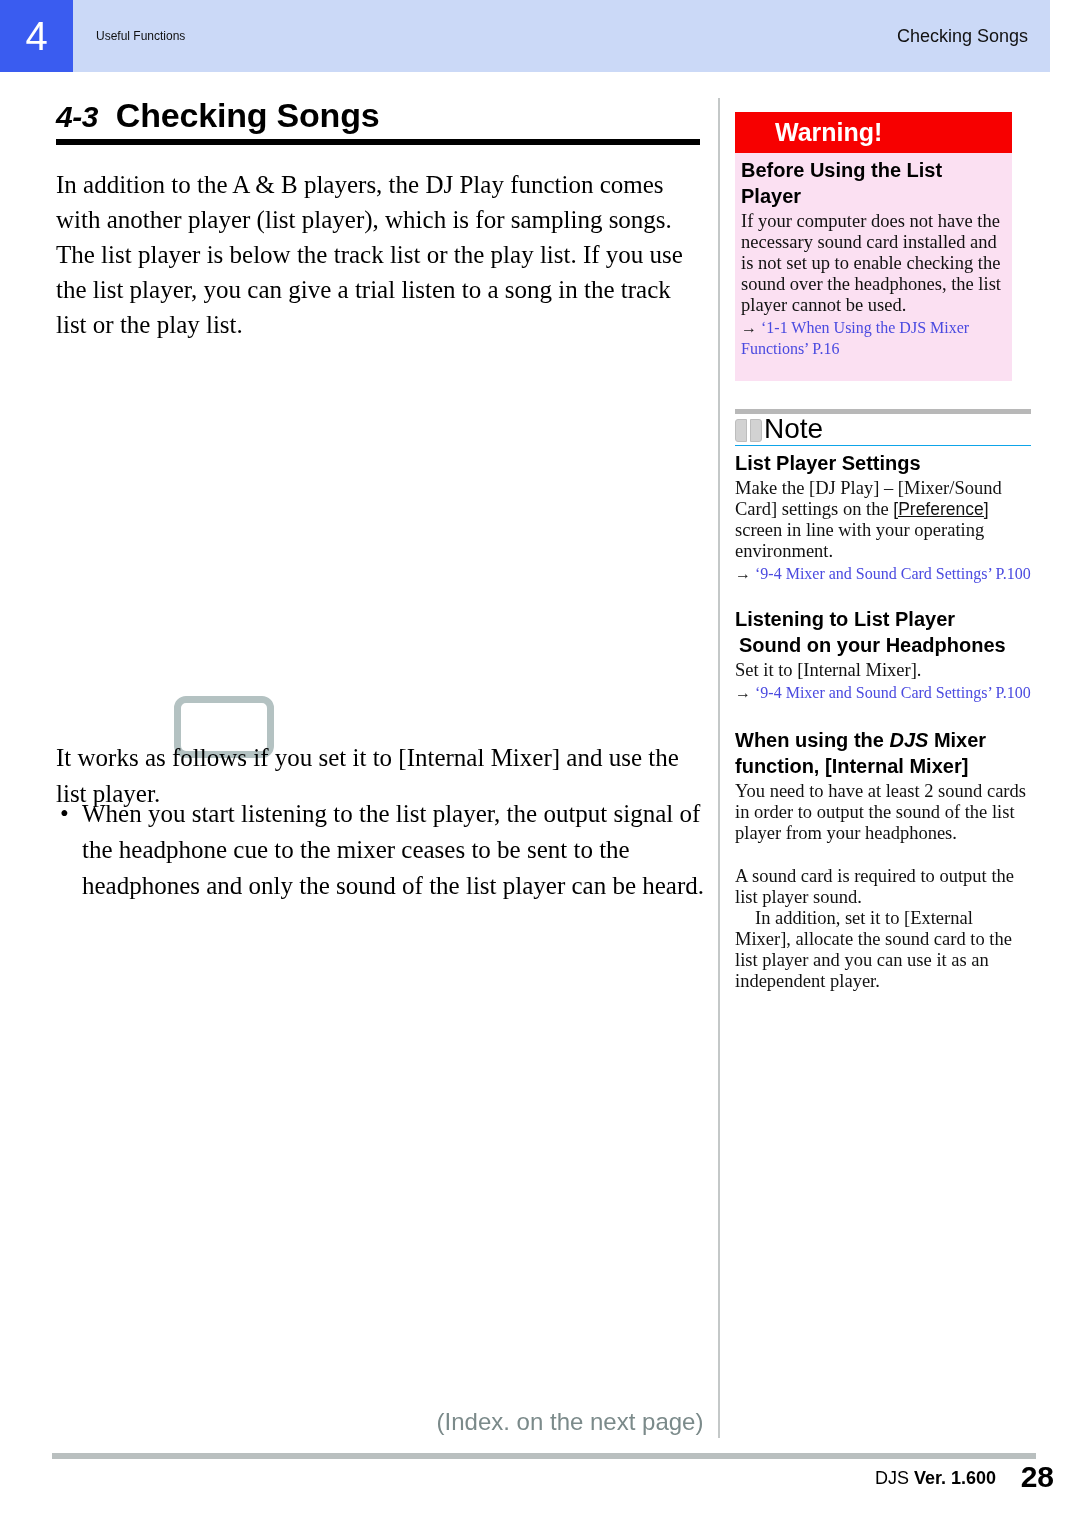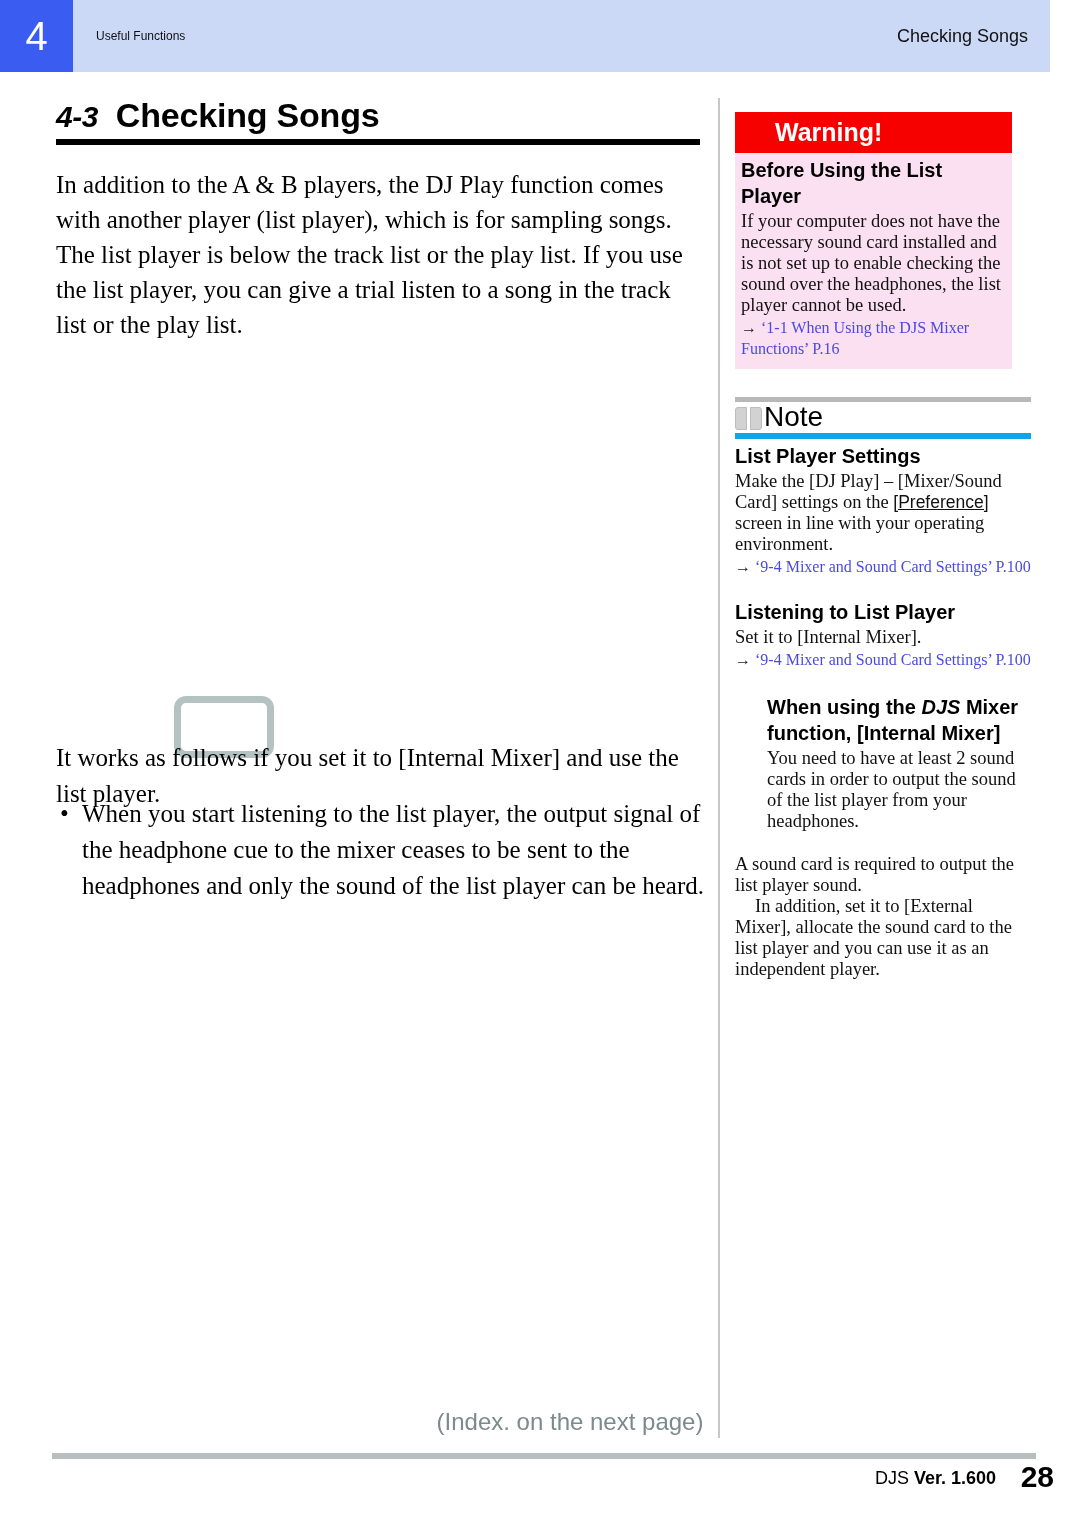--- a/index.html
+++ b/index.html
@@ -164,21 +164,21 @@
     color: #ffffff;
     font-family: "Liberation Sans", sans-serif;
     font-weight: bold;
     font-size: 25px;
     height: 41px;
     line-height: 41px;
     padding-left: 40px;
     box-sizing: border-box;
   }
   #warning-body {
-    padding: 4px 6px 10px 6px;
+    padding: 4px 6px 22px 6px;
   }
   .box-heading {
     font-family: "Liberation Sans", sans-serif;
     font-weight: bold;
     font-size: 20px;
     line-height: 26px;
     color: #000000;
   }
   .box-text {
     font-family: "Liberation Serif", serif;
@@ -203,21 +203,21 @@
   #note-block { margin-top: 28px; }
   #note-rule {
     width: 296px;
     height: 5px;
     background: #b8b8b8;
   }
   #note-header-row {
     display: flex;
     align-items: center;
     gap: 2px;
-    border-bottom: 6px solid #0ea5e9;
+    border-bottom: 1px solid #0ea5e9;
     padding-bottom: 1px;
   }
   #note-book-icon {
     width: 27px;
     height: 23px;
     position: relative;
     flex: 0 0 auto;
     margin-top: 2px;
   }
   #note-book-icon .page-l,
@@ -362,28 +362,29 @@
       <div class="box-heading">List Player Settings</div>
       <div class="box-text"><span>Make the [DJ Play] – [Mixer/Sound Card] settings on the </span><span class="mono-ui">[Preference]</span><span> screen in line with your operating environment.</span></div>
       <div class="box-link">
         <span class="arrow">→</span>
         <span>‘9-4  Mixer and Sound Card Settings’ P.100</span>
       </div>
     </div>
 
     <div class="note-section" style="margin-top:22px;">
       <div class="box-heading">Listening to List Player</div>
+      <div class="box-heading" style="padding-left:4px;">Sound on your Headphones</div>
       <div class="box-text">Set it to [Internal Mixer].</div>
       <div class="box-link">
         <span class="arrow">→</span>
         <span>‘9-4  Mixer and Sound Card Settings’ P.100</span>
       </div>
     </div>
 
-    <div class="note-section" style="margin-top:24px;margin-left:32px;">
+    <div class="note-section" style="margin-top:24px;">
       <div class="box-heading"><span>When using the </span><span class="italic-djs">DJS</span><span> Mixer function, [Internal Mixer]</span></div>
       <div class="box-text">You need to have at least 2 sound cards in order to output the sound of the list player from your headphones.</div>
     </div>
 
     <div class="note-section" style="margin-top:22px;">
       <div class="box-text">A sound card is required to output the list player sound.</div>
       <div class="box-text" style="text-indent:20px;margin-top:0;">In addition, set it to [External Mixer], allocate the sound card to the list player and you can use it as an independent player.</div>
     </div>
 
   </div>

